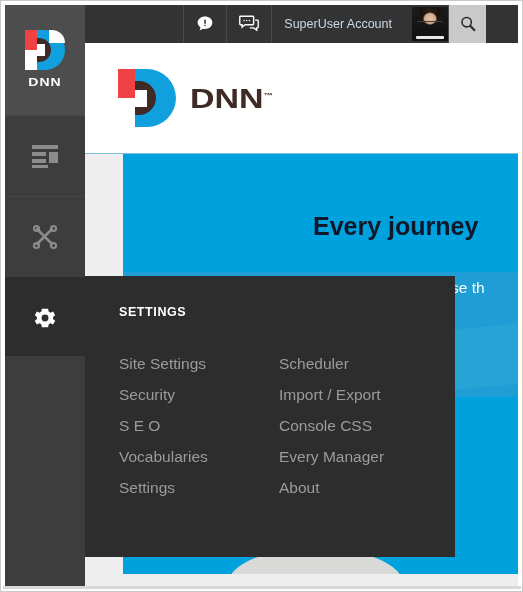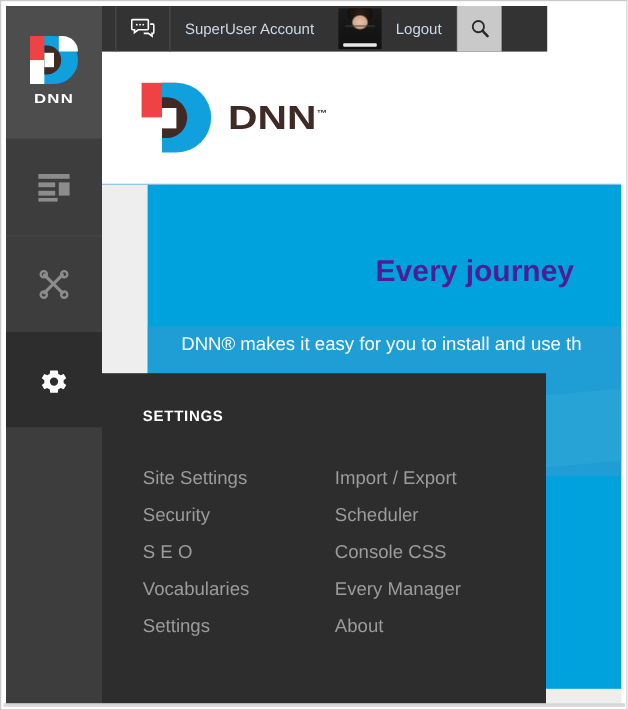--- a/index.html
+++ b/index.html
@@ -52,21 +52,21 @@
     height: 582px;
     background: #ffffff;
     overflow: hidden;
   }
 
   
   #topbar {
     position: absolute;
     left: 80px;
     top: 0;
-    width: 371px;
+    width: 439px;
     height: 38px;
     background: #333333;
     z-index: 20;
   }
   .tb-items {
     position: absolute;
     right: 0; top: 0;
     height: 38px;
     display: flex;
     align-items: stretch;
@@ -315,21 +315,21 @@
     width: 460px;
     height: 60px;
     background: #2ba5d6;
     transform: rotate(-5deg);
     opacity: .7;
   }
   .banner-head {
     position: absolute;
     left: 190px;
     top: 58px;
-    color: #4c1d95;
+    color: #0f172a;
     font-size: 25px;
     font-weight: bold;
     white-space: nowrap;
   }
   .banner-body {
     position: absolute;
     left: 28px;
     top: 118px;
     width: 420px;
     color: #ffffff;
@@ -349,21 +349,20 @@
 
   
   #settings-panel {
     position: absolute;
     left: 80px;
     top: 271px;
     width: 370px;
     height: 281px;
     background: #2d2d2d;
     z-index: 40;
-    margin-top: 35px;
   }
   .panel-title {
     position: absolute;
     left: 34px;
     top: 29px;
     color: #ffffff;
     font-size: 12.5px;
     font-weight: bold;
     letter-spacing: 0.6px;
   }
@@ -469,23 +468,20 @@
         </div>
 
         <div class="tb-cell">
           <span class="tb-label">SuperUser Account</span>
         </div>
 
         <div class="tb-cell no-border" style="padding:0 0 0 8px;">
           <div class="avatar"></div>
         </div>
 
-        <div class="tb-cell no-border">
-          <span class="tb-label">Logout</span>
-        </div>
 
         <div class="tb-cell tb-search">
           <span>
             <svg width="18" height="18" viewBox="0 0 20 20">
               <circle cx="8.5" cy="8" r="5.2" fill="none" stroke="#2a2a2a" stroke-width="1.7"></circle>
               <line x1="12.4" y1="12" x2="17" y2="16.8" stroke="#2a2a2a" stroke-width="2.4" stroke-linecap="round"></line>
             </svg>
           </span>
         </div>
 
@@ -549,22 +545,22 @@
 
         <div class="panel-col">
           <a class="panel-link">Site Settings</a>
           <a class="panel-link">Security</a>
           <a class="panel-link">S E O</a>
           <a class="panel-link">Vocabularies</a>
           <a class="panel-link">Settings</a>
         </div>
 
         <div class="panel-col">
+          <a class="panel-link">Scheduler</a>
           <a class="panel-link">Import / Export</a>
-          <a class="panel-link">Scheduler</a>
           <a class="panel-link">Console CSS</a>
           <a class="panel-link">Every Manager</a>
           <a class="panel-link">About</a>
         </div>
       </div>
     </div>
 
     <div id="rail-bottom-cover"></div>
 
   </div>

